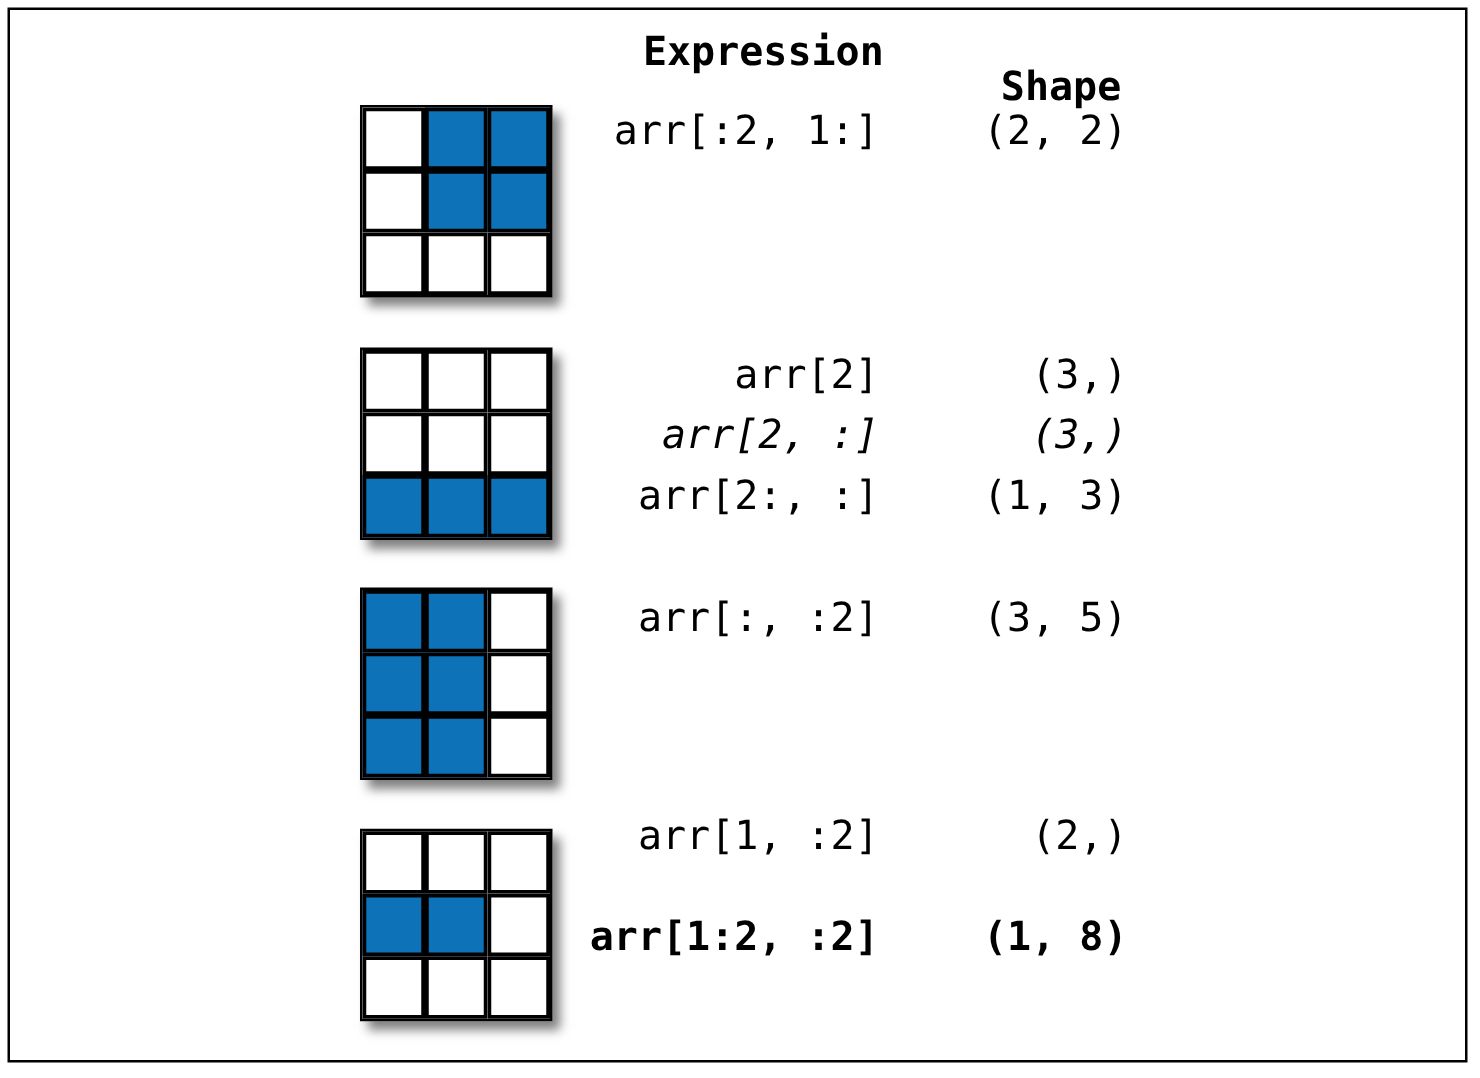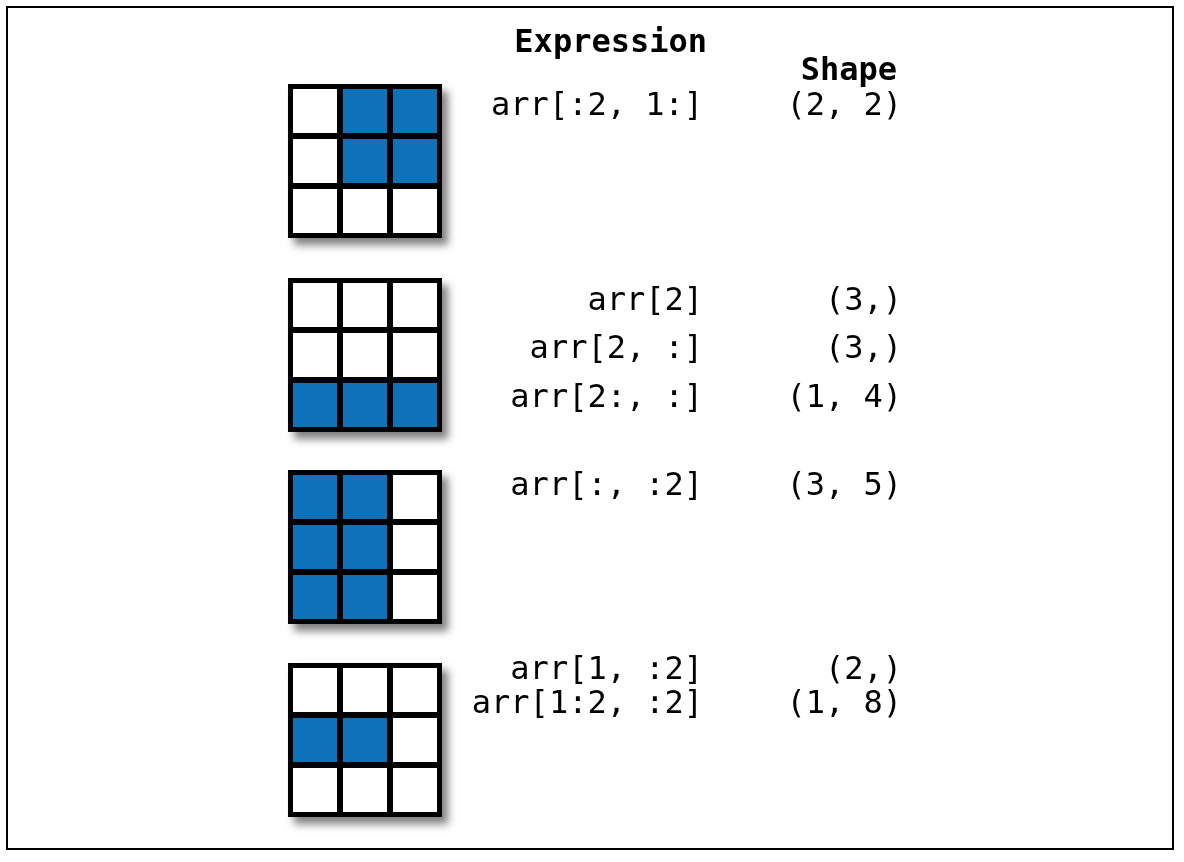--- a/index.html
+++ b/index.html
@@ -37,25 +37,25 @@
     font-weight: bold;
   }
   .expr-col { right: 481px; }
   .shape-col { right: 282px; }
   .expr-hdr { right: 477px; }
   .shape-hdr { right: 287px; margin-top: 28px; }
 
   .hdr-row { top: 21px; }
   .row-1 { top: 84px; }
   .row-2 { top: 279px; }
-  .row-3 { top: 327px; }
+  .row-3 { top: 327px; font-style: italic; }
   .row-4 { top: 376px; }
-  .row-5 { top: 464px; }
+  .row-5 { top: 474px; }
   .row-6 { top: 648px; }
-  .row-7 { top: 682px; }
+  .row-7 { top: 729px; font-weight: bold; }
 
   .grid {
     position: absolute;
     left: 288px;
     width: 154px;
     height: 154px;
     box-sizing: border-box;
     border: 2px solid #000000;
     background: #ffffff;
     display: grid;
@@ -131,21 +131,21 @@
   </div>
 
 <div class="txt expr-col row-1">arr[:2, 1:]</div>
 <div class="txt shape-col row-1">(2, 2)</div>
 
 <div class="txt expr-col row-2">arr[2]</div>
 <div class="txt shape-col row-2">(3,)</div>
 <div class="txt expr-col row-3">arr[2, :]</div>
 <div class="txt shape-col row-3">(3,)</div>
 <div class="txt expr-col row-4">arr[2:, :]</div>
-<div class="txt shape-col row-4">(1, 4)</div>
+<div class="txt shape-col row-4">(1, 3)</div>
 
 <div class="txt expr-col row-5">arr[:, :2]</div>
 <div class="txt shape-col row-5">(3, 5)</div>
 
 <div class="txt expr-col row-6">arr[1, :2]</div>
 <div class="txt shape-col row-6">(2,)</div>
 <div class="txt expr-col row-7">arr[1:2, :2]</div>
 <div class="txt shape-col row-7">(1, 8)</div>
 
 </body></html>

